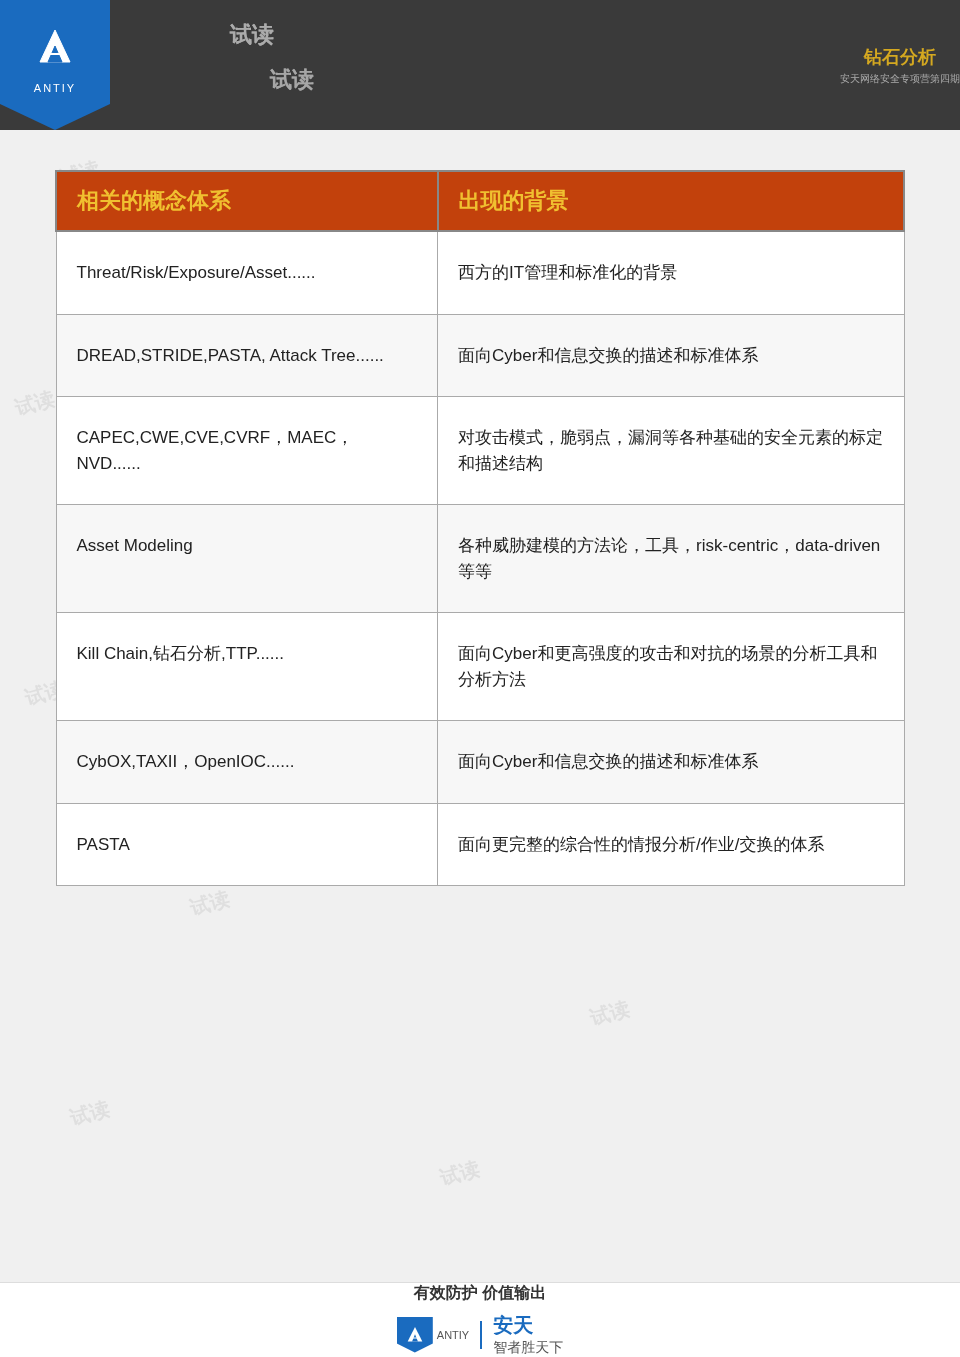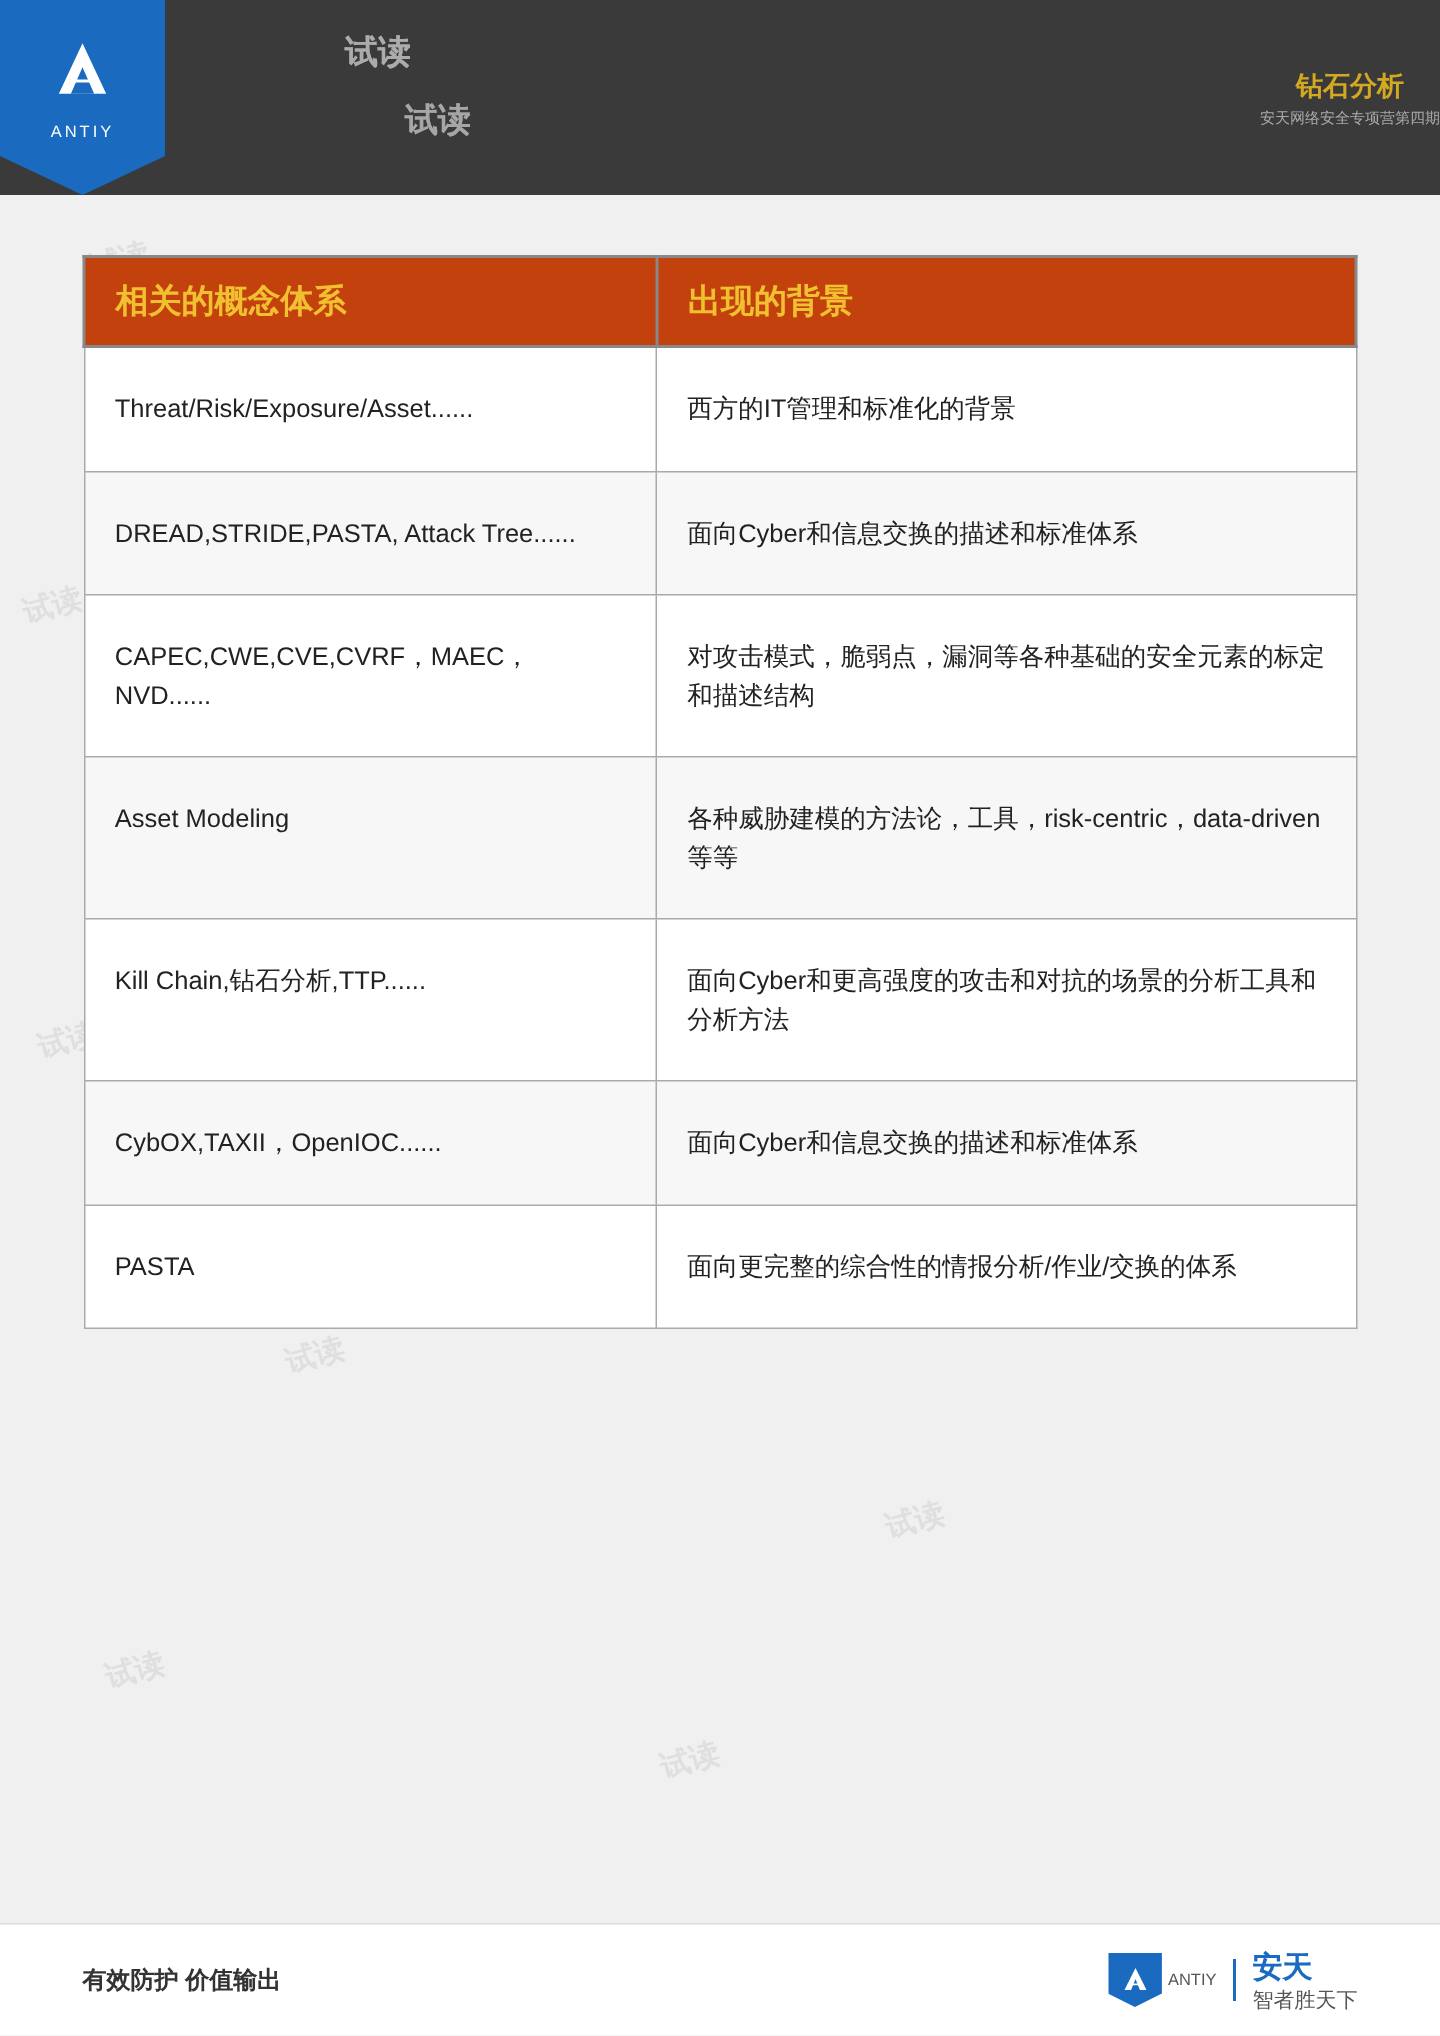--- a/index.html
+++ b/index.html
@@ -174,20 +174,21 @@
       bottom: 0;
       left: 0;
       width: 100%;
       height: 75px;
       background: white;
       display: flex;
       align-items: center;
       justify-content: space-between;
       padding: 0 55px;
       border-top: 1px solid #ddd;
+      flex-direction: column;
     }
 
     .footer-left {
       color: #333;
       font-size: 16px;
       font-weight: bold;
     }
 
     .footer-right {
       display: flex;

